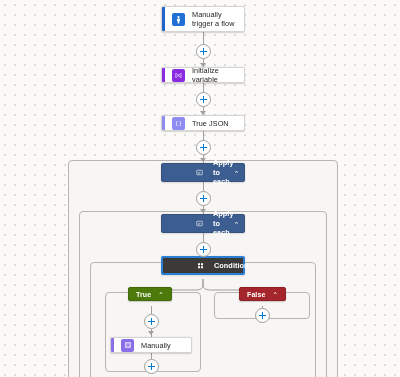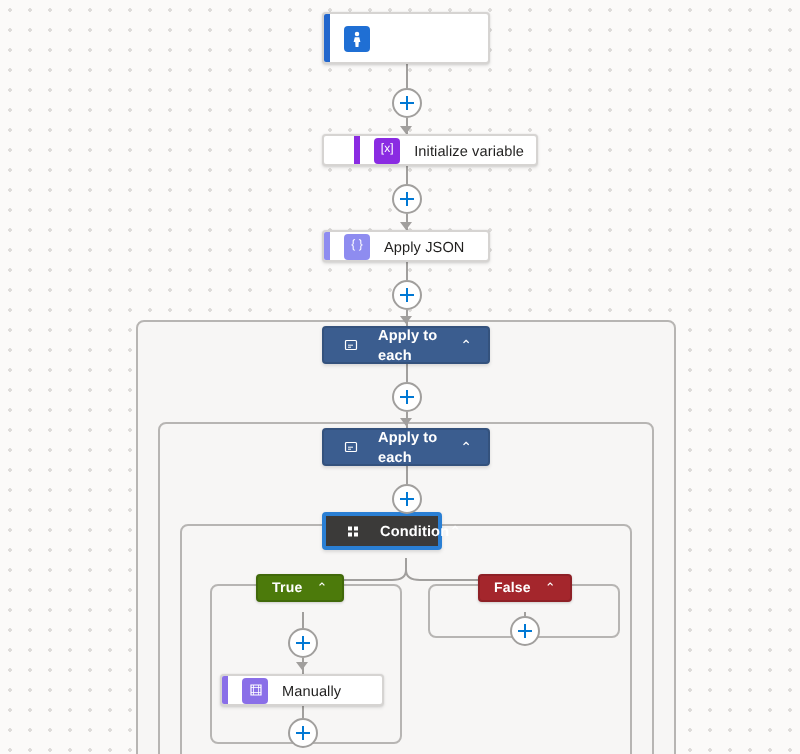--- a/index.html
+++ b/index.html
@@ -130,20 +130,21 @@
   
   .loophdr {
     position: absolute;
     border-radius: 2px;
     box-sizing: border-box;
     display: flex;
     align-items: center;
     cursor: pointer;
     z-index: 4;
     box-shadow: 0 0.6px 1.8px rgba(0,0,0,0.12);
+    padding-left: 24px;
   }
   .loophdr.blue { background: #3b5d8f; border: 1px solid #34527d; }
   .loophdr.dark {
     background: #3b3a39;
     border: 2px solid #2a7fd4;
   }
   .loophdr .lico {
     width: 11px; height: 11px;
     margin-left: 8px;
     flex: 0 0 auto;
@@ -250,36 +251,37 @@
   <div class="vline" style="left:262px; top:306px; height:2px;"></div>
 
   <div class="card" style="left:161px; top:6px; width:84px; height:26px;">
     <div class="accent" style="background:#2266cc;"></div>
     <div class="ico" style="background:#1f6fd4;">
       <svg width="9" height="9" viewBox="0 0 16 16" aria-hidden="true">
         <circle cx="8" cy="3.6" r="2" fill="#ffffff"></circle>
         <path d="M6 6.4h4l1 4.2h-1.4l-.3 4.4H6.7l-.3-4.4H5z" fill="#ffffff"></path>
       </svg>
     </div>
-  </div>
-
-  <div class="card" style="left:161px; top:67px; width:108px; height:16px;justify-content:flex-end;">
+    <div class="ttl">Manually trigger a flow</div>
+  </div>
+
+  <div class="card" style="left:161px; top:67px; width:84px; height:16px;">
     <div class="accent" style="background:#8a2be2;"></div>
     <div class="ico" style="background:#8a2be2; font-size:6px;">
       <span>[x]</span>
     </div>
     <div class="ttl">Initialize variable</div>
   </div>
 
   <div class="card" style="left:161px; top:115px; width:84px; height:16px;">
     <div class="accent" style="background:#8e8cf0;"></div>
     <div class="ico" style="background:#8e8cf0; font-size:6px;">
       <span>{ }</span>
     </div>
-    <div class="ttl">Apply JSON</div>
+    <div class="ttl">True JSON</div>
   </div>
 
   <div class="loophdr blue" style="left:161px; top:163px; width:84px; height:19px;">
     <div class="lico">
       <svg width="8" height="8" viewBox="0 0 16 16" aria-hidden="true">
         <rect x="1.5" y="2.5" width="11" height="9" rx="1" fill="none" stroke="#ffffff" stroke-width="1.2"></rect>
         <path d="M4 7.2h5M4 9.2h3" stroke="#ffffff" stroke-width="1"></path>
       </svg>
     </div>
     <div class="ltxt">Apply to each</div>
@@ -296,21 +298,21 @@
       </svg>
     </div>
     <div class="ltxt">
       <div>Apply to each</div>
     </div>
     <div class="lchev">
       <span class="chev">⌃</span>
     </div>
   </div>
 
-  <div class="loophdr dark" style="left:161px; top:256px; width:60px; height:19px;">
+  <div class="loophdr dark" style="left:161px; top:256px; width:84px; height:19px;">
     <div class="lico">
       <svg width="8" height="8" viewBox="0 0 16 16" aria-hidden="true">
         <rect x="2" y="2.5" width="4" height="4" fill="#ffffff"></rect>
         <rect x="8" y="2.5" width="4" height="4" fill="#ffffff"></rect>
         <rect x="2" y="8.5" width="4" height="4" fill="#ffffff"></rect>
         <rect x="8" y="8.5" width="4" height="4" fill="#ffffff"></rect>
       </svg>
     </div>
     <div class="ltxt">Condition</div>
     <div class="lchev">

